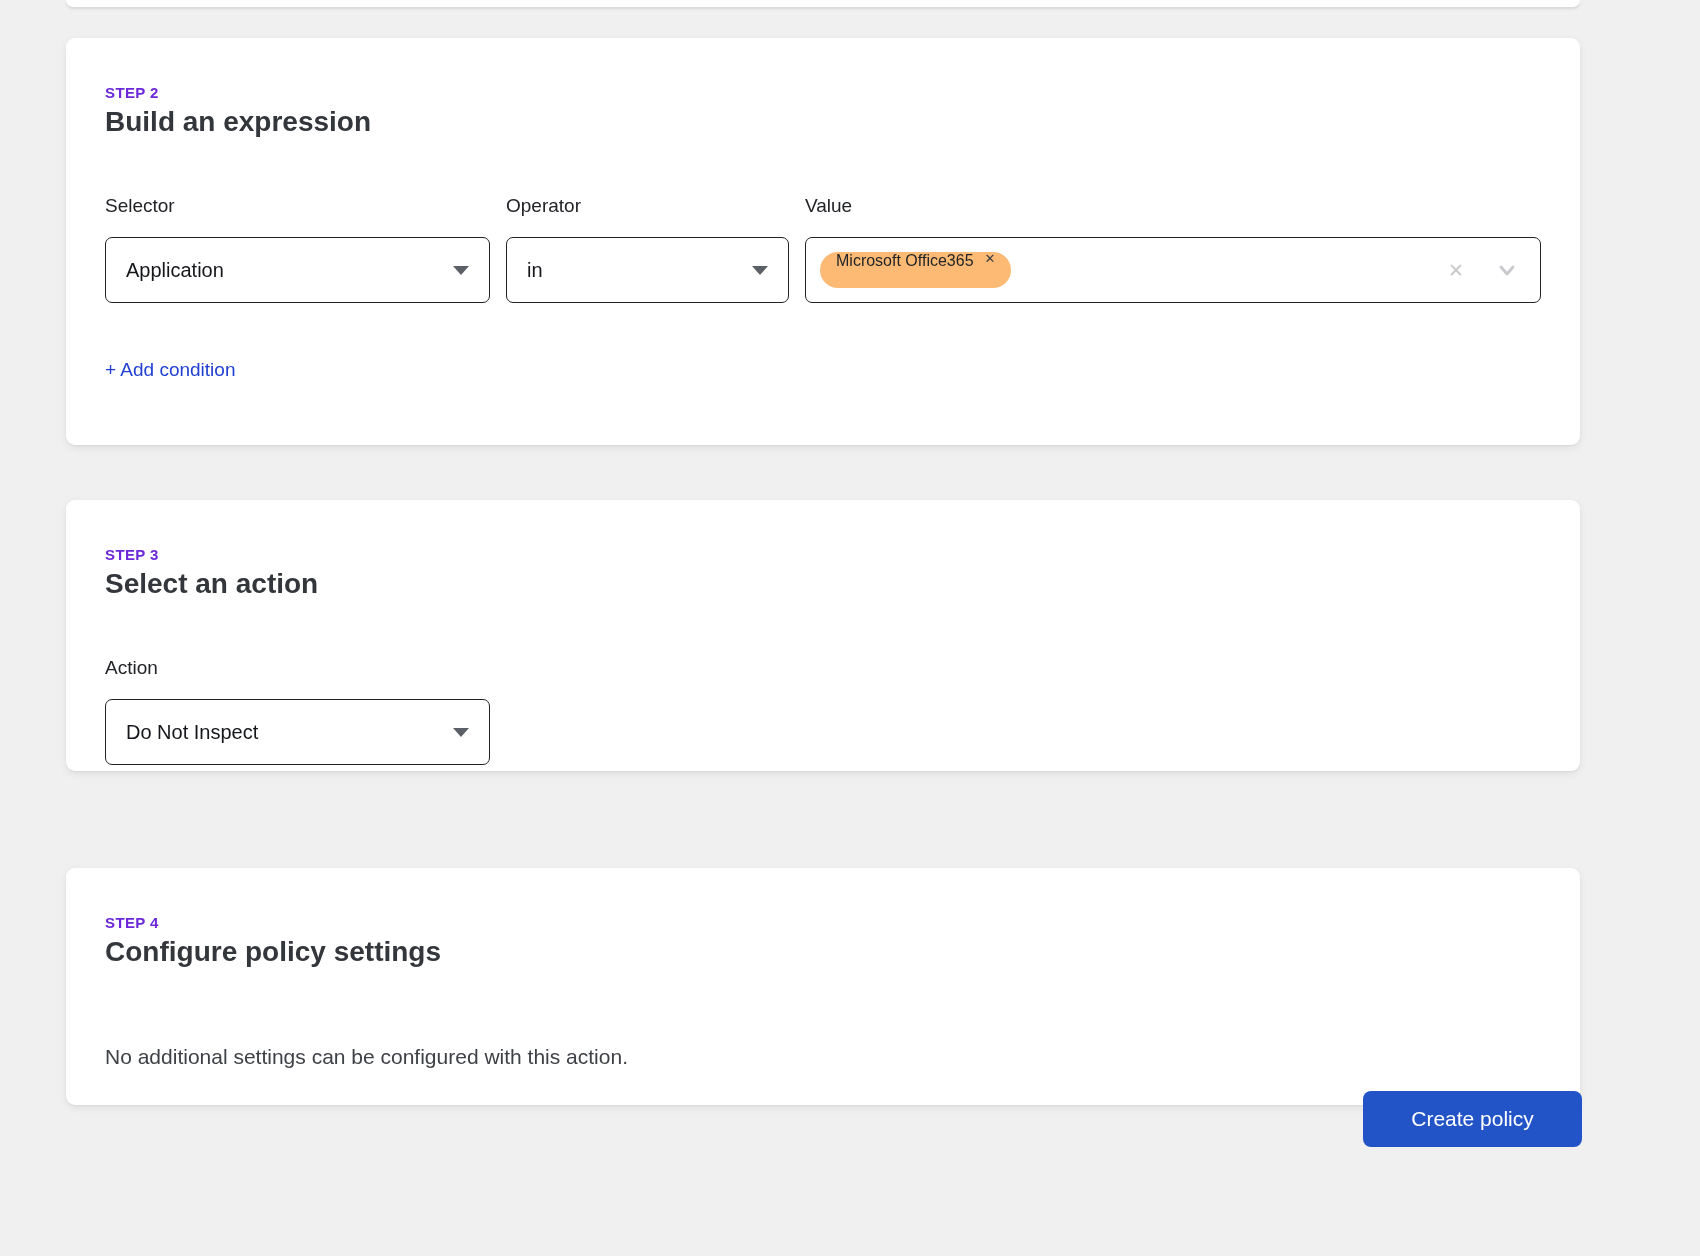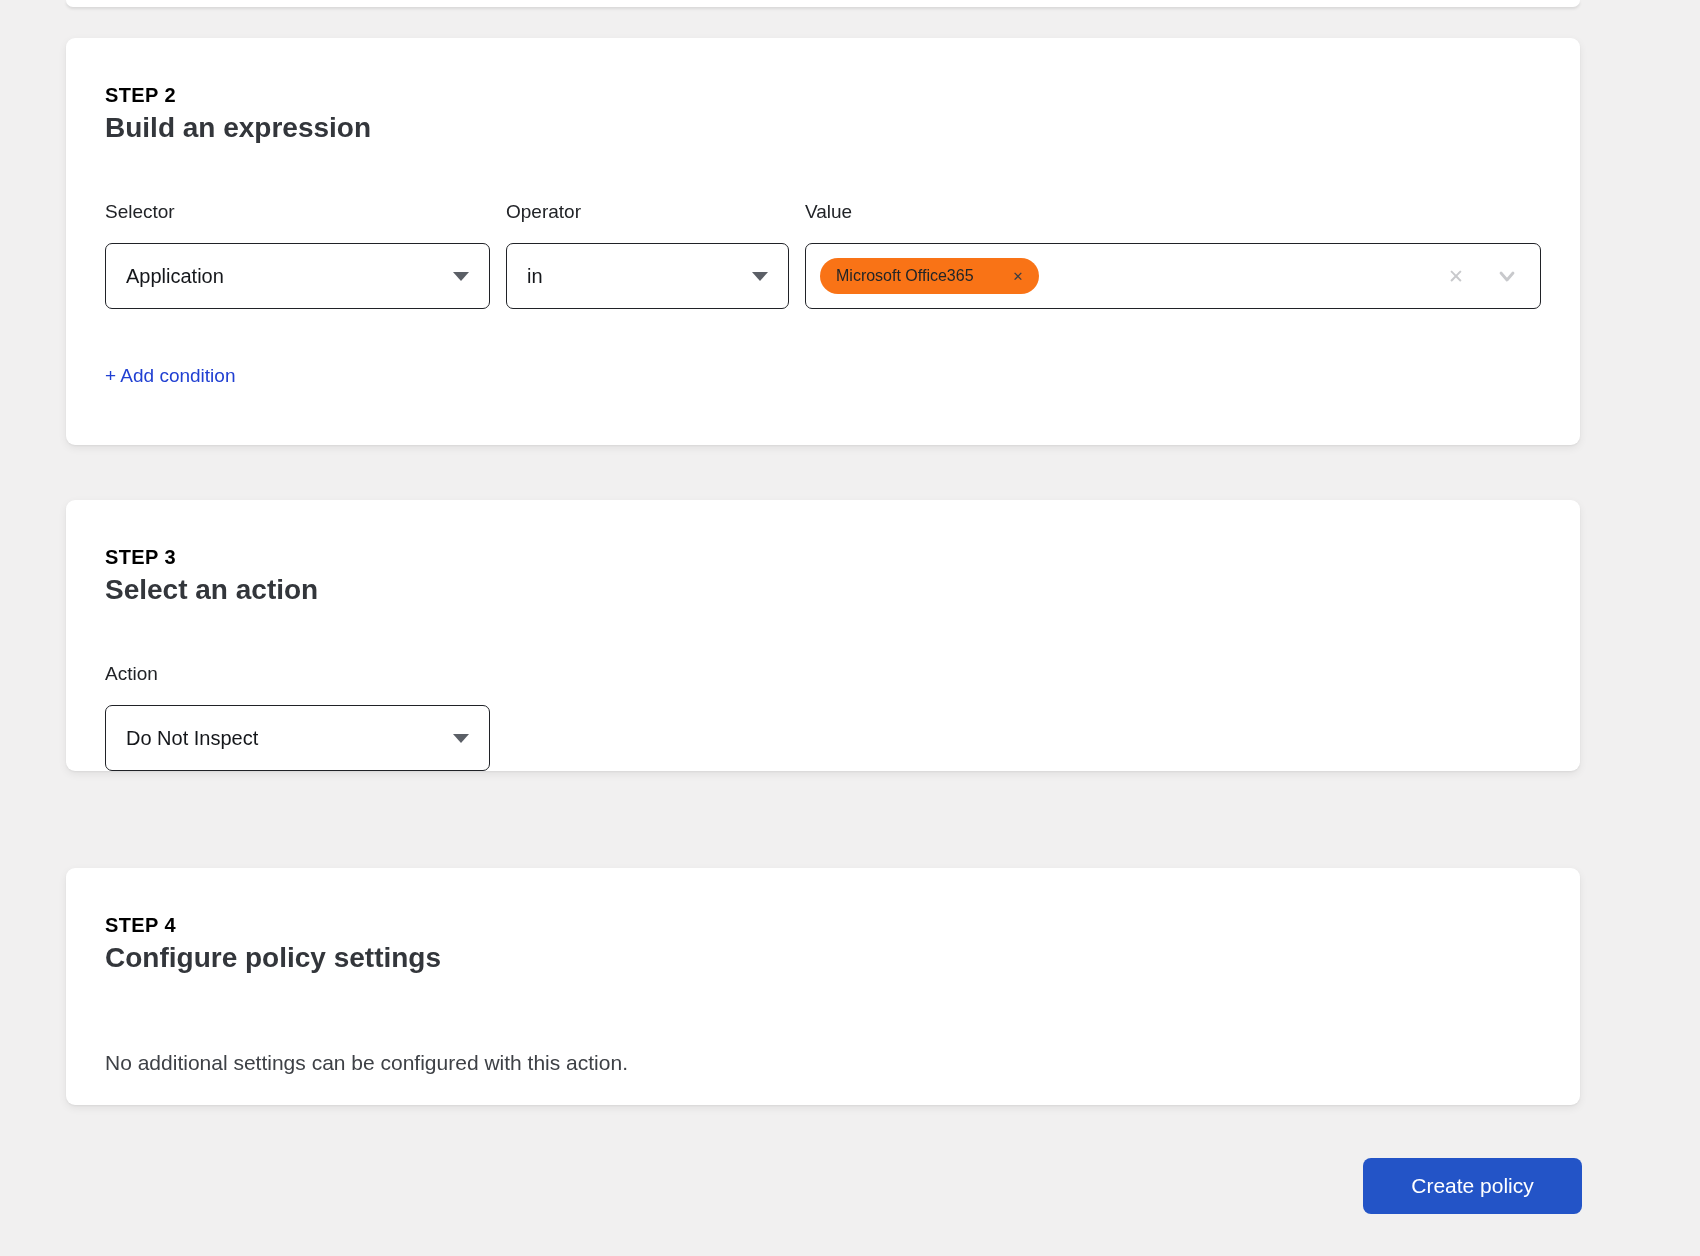--- a/index.html
+++ b/index.html
@@ -26,22 +26,22 @@
     background:#ffffff;
     border-radius:9px;
     box-shadow:0 1px 2px rgba(0,0,0,0.05), 0 3px 8px rgba(0,0,0,0.07);
     padding:46px 39px 0 39px;
   }
   .card-step2 { top:38px;  height:407px; }
   .card-step3 { top:500px; height:271px; }
   .card-step4 { top:868px; height:237px; }
 
   .step-label {
-    font-size:20px; font-weight:700; letter-spacing:0.4px;
-    color:#000000; text-transform:uppercase;
+    font-size:15px; font-weight:700; letter-spacing:0.4px;
+    color:#6d28d9; text-transform:uppercase;
   }
   .card-title {
     margin-top:4px;
     font-size:28px; font-weight:700; color:#33363b;
     line-height:34px;
   }
 
   .fields-row { display:flex; gap:16px; margin-top:56px; }
   .field-label {
     display:block;
@@ -66,26 +66,25 @@
   .caret {
     margin-left:auto;
     width:0; height:0;
     border-left:8px solid transparent;
     border-right:8px solid transparent;
     border-top:9px solid #5b5f66;
   }
 
   .multiselect { padding:0 22px 0 14px; }
   .tag {
-    display:inline-flex; align-items:center;
+    display:inline-flex; 
     height:36px; padding:0 16px;
-    background:#f97316; border-radius:18px;
+    background:#fdba74; border-radius:18px;
     font-size:16px; color:#222528;
     white-space:nowrap;
-    gap:28px;
   }
   .tag-x {
     margin-left:11px;
     font-size:13px; font-weight:700; color:#3b3e44;
     cursor:pointer; line-height:1;
   }
   .ms-icons { margin-left:auto; display:flex; align-items:center; gap:32px; }
   .clear-x {
     font-size:19px; font-weight:700; color:#c8c9cc;
     line-height:1; cursor:pointer;
@@ -98,21 +97,21 @@
     font-size:19px; color:#2140d2;
     text-decoration:none; cursor:pointer;text-align:right;
   }
 
   .note-text {
     margin-top:76px;
     font-size:21px; color:#3e4146; line-height:24px;
   }
 
   .create-policy {
-    position:absolute; left:1363px; top:1158px;
+    position:absolute; left:1363px; top:1091px;
     width:219px; height:56px;
     background:#2354c7; color:#ffffff;
     font-family:inherit; font-size:21px;
     border:none; border-radius:8px;
     cursor:pointer;
   }
 </style>
 </head>
 <body>
 

